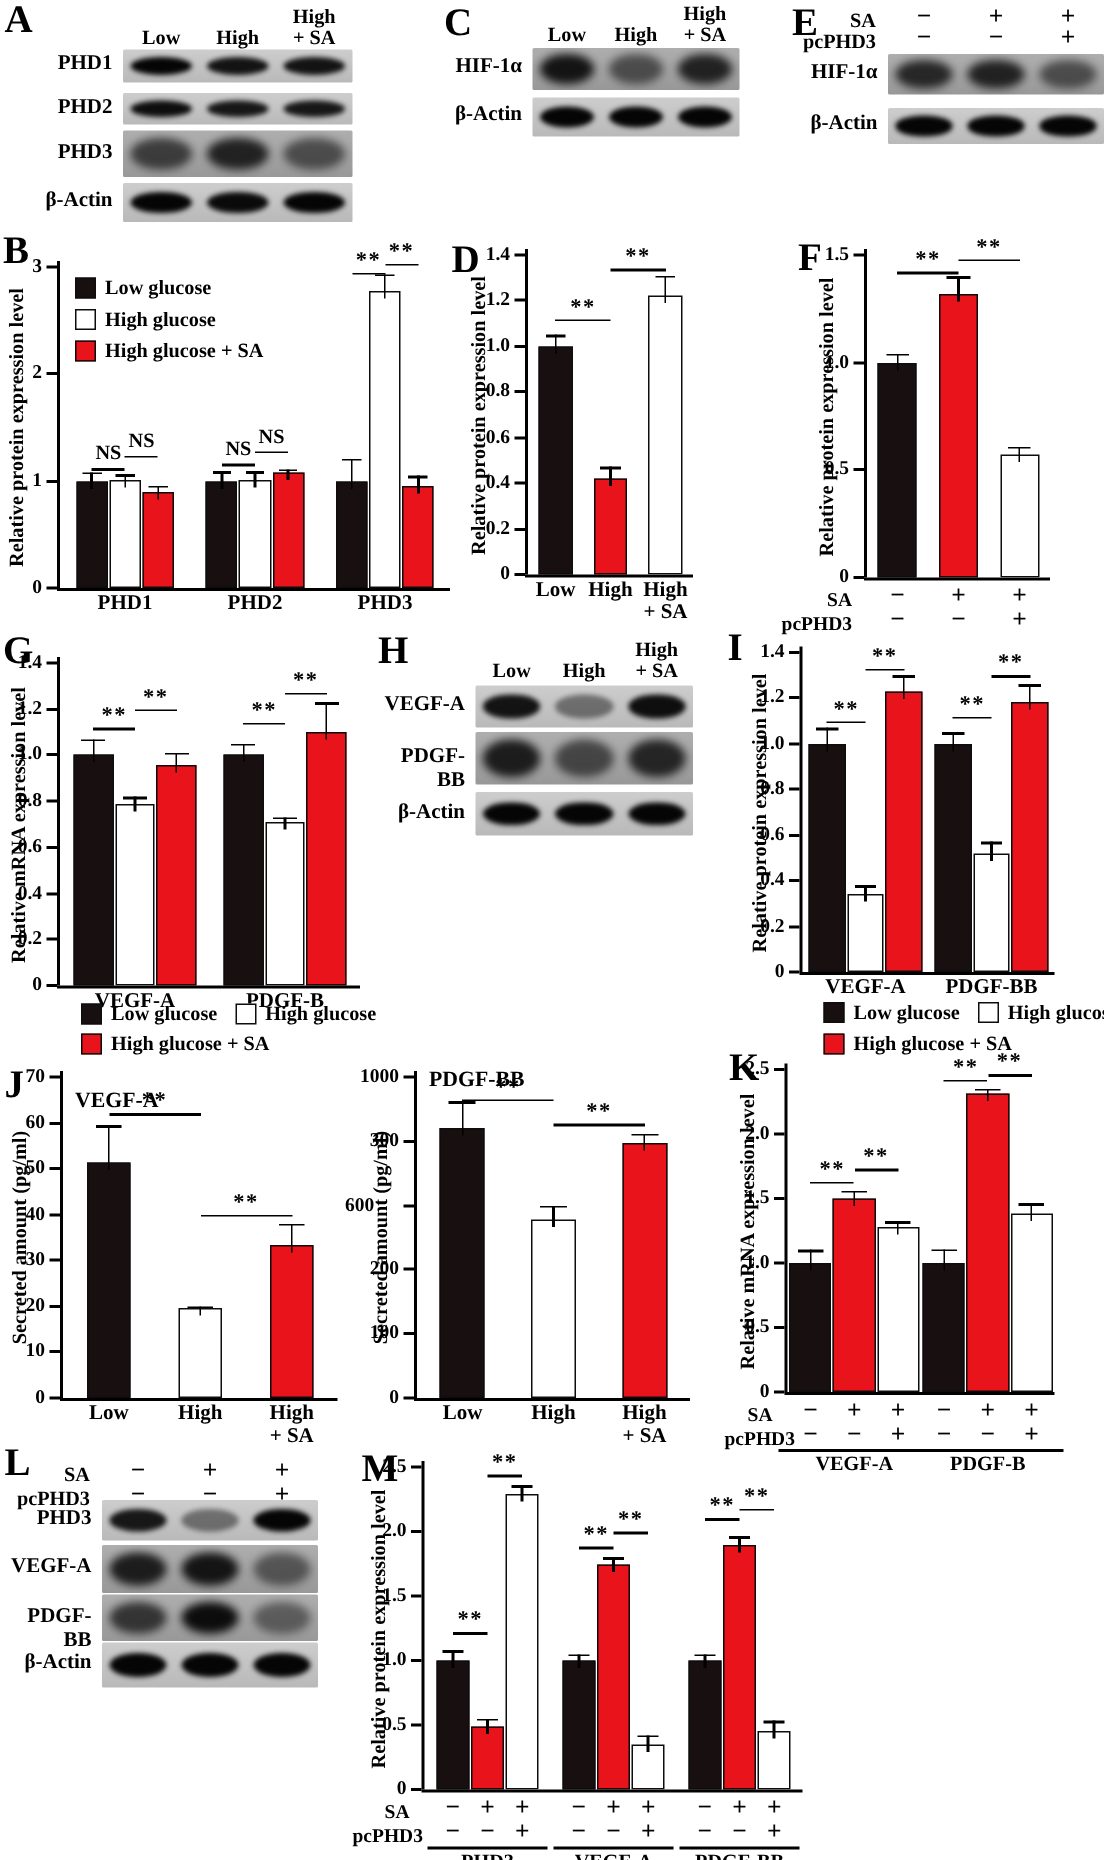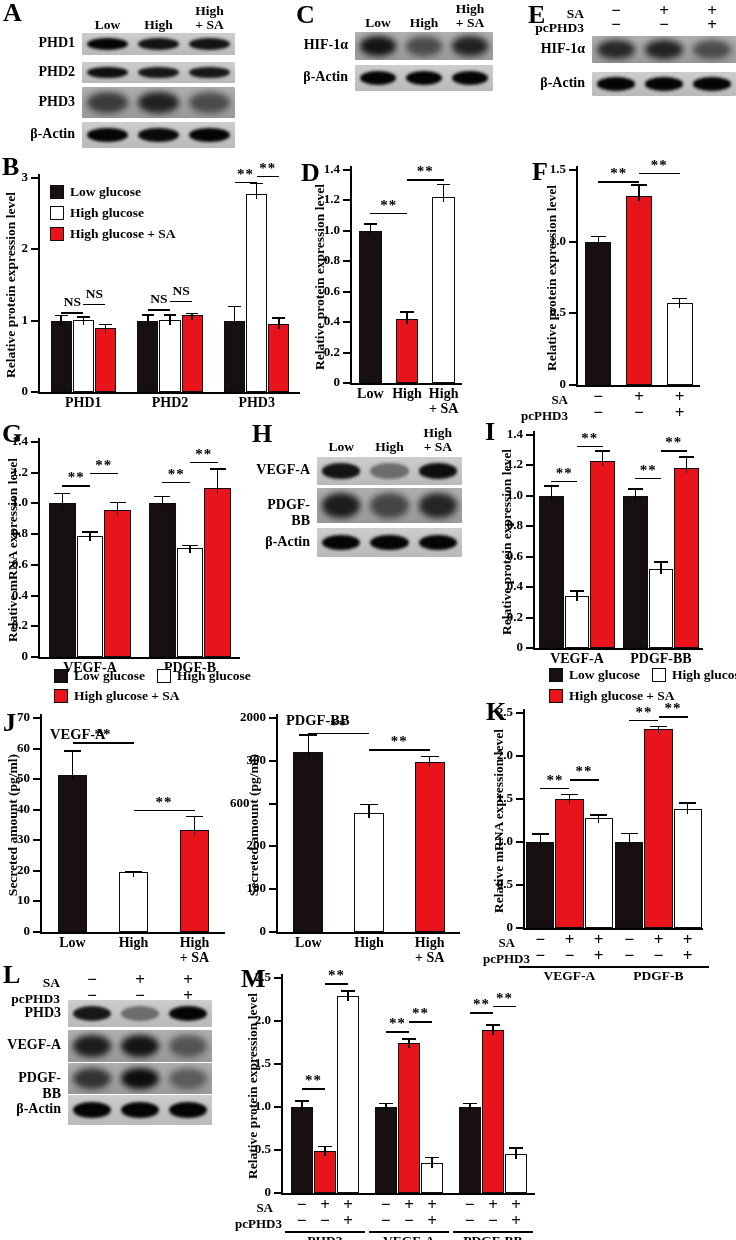--- a/index.html
+++ b/index.html
@@ -476,21 +476,21 @@
       <div style="position: absolute; left: -20px; top: 239px; width: 36px; text-align: right; font-size: 13px; font-weight: bold; line-height: 1;">0</div>
       <div style="position: absolute; left: 19px; top: 203.2px; width: 7px; height: 2px; background: rgb(0, 0, 0);"></div>
       <div style="position: absolute; left: -20px; top: 196.2px; width: 36px; text-align: right; font-size: 13px; font-weight: bold; line-height: 1;">100</div>
       <div style="position: absolute; left: 19px; top: 160.4px; width: 7px; height: 2px; background: rgb(0, 0, 0);"></div>
       <div style="position: absolute; left: -20px; top: 153.4px; width: 36px; text-align: right; font-size: 13px; font-weight: bold; line-height: 1;">200</div>
       <div style="position: absolute; left: 19px; top: 117.6px; width: 7px; height: 2px; background: rgb(0, 0, 0);"></div>
       <div style="position: absolute; left: -20px; top: 110.6px; width: 36px; text-align: left; font-size: 13px; font-weight: bold; line-height: 1;">600</div>
       <div style="position: absolute; left: 19px; top: 74.8px; width: 7px; height: 2px; background: rgb(0, 0, 0);"></div>
       <div style="position: absolute; left: -20px; top: 67.8px; width: 36px; text-align: right; font-size: 13px; font-weight: bold; line-height: 1;">300</div>
       <div style="position: absolute; left: 19px; top: 32px; width: 7px; height: 2px; background: rgb(0, 0, 0);"></div>
-      <div style="position: absolute; left: -20px; top: 25px; width: 36px; text-align: right; font-size: 13px; font-weight: bold; line-height: 1;">2000</div>
+      <div style="position: absolute; left: -20px; top: 25px; width: 36px; text-align: right; font-size: 13px; font-weight: bold; line-height: 1;">1000</div>
       <div style="position: absolute; left: -137px; top: 131px; width: 284px; height: 18px; text-align: center; font-size: 13.5px; font-weight: bold; transform: rotate(-90deg); line-height: 1.2;">Secreted amount (pg/ml)</div>
       <div style="position: absolute; left: 43.1667px; top: 67.24px; width: 30.3333px; height: 179.76px; background: rgb(24, 16, 16); border: 1.5px solid rgb(13, 13, 13); box-sizing: border-box;"></div>
       <div style="position: absolute; left: 57.5833px; top: 49.05px; width: 1.5px; height: 23.19px; background: rgb(0, 0, 0);"></div>
       <div style="position: absolute; left: 49.2333px; top: 49.05px; width: 18.2px; height: 1.5px; background: rgb(0, 0, 0);"></div>
       <div style="position: absolute; left: 28px; top: 251px; width: 60.6667px; text-align: center; font-size: 14px; font-weight: bold; white-space: pre-line; line-height: 1.05;">Low</div>
       <div style="position: absolute; left: 103.833px; top: 128.23px; width: 30.3333px; height: 118.77px; background: rgb(255, 255, 255); border: 1.5px solid rgb(13, 13, 13); box-sizing: border-box;"></div>
       <div style="position: absolute; left: 118.25px; top: 118.6px; width: 1.5px; height: 14.63px; background: rgb(0, 0, 0);"></div>
       <div style="position: absolute; left: 109.9px; top: 118.6px; width: 18.2px; height: 1.5px; background: rgb(0, 0, 0);"></div>
       <div style="position: absolute; left: 88.6667px; top: 251px; width: 60.6667px; text-align: center; font-size: 14px; font-weight: bold; white-space: pre-line; line-height: 1.05;">High</div>
       <div style="position: absolute; left: 164.5px; top: 76.87px; width: 30.3333px; height: 170.13px; background: rgb(232, 19, 27); border: 1.5px solid rgb(13, 13, 13); box-sizing: border-box;"></div>

